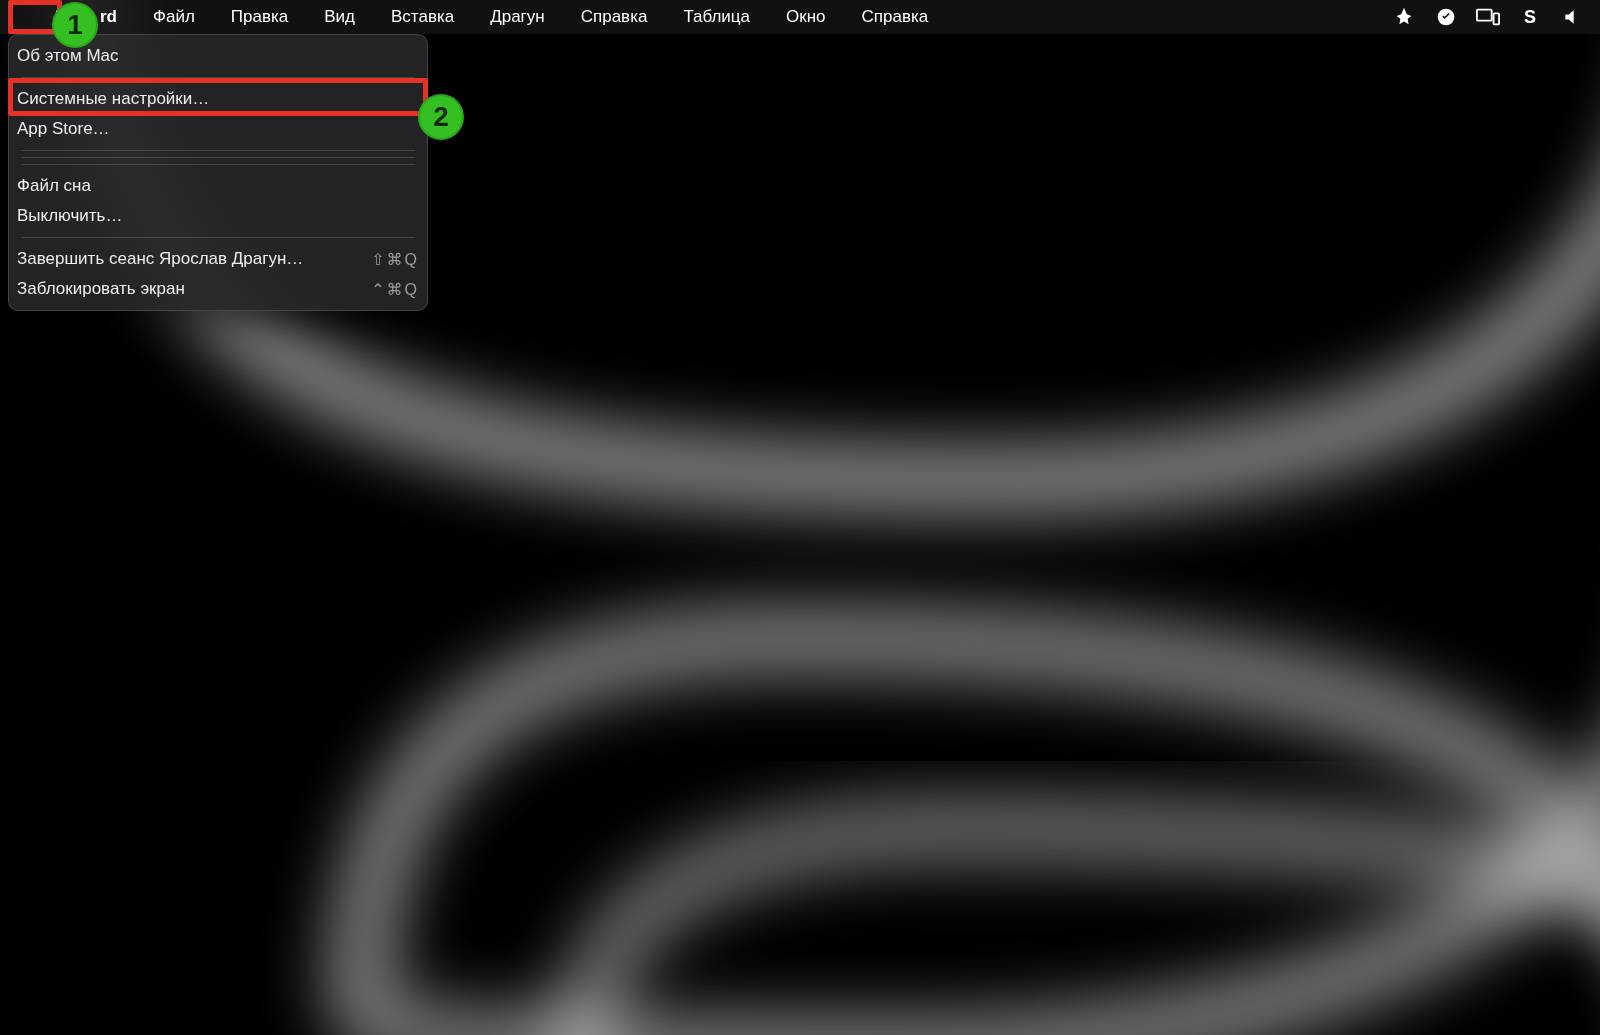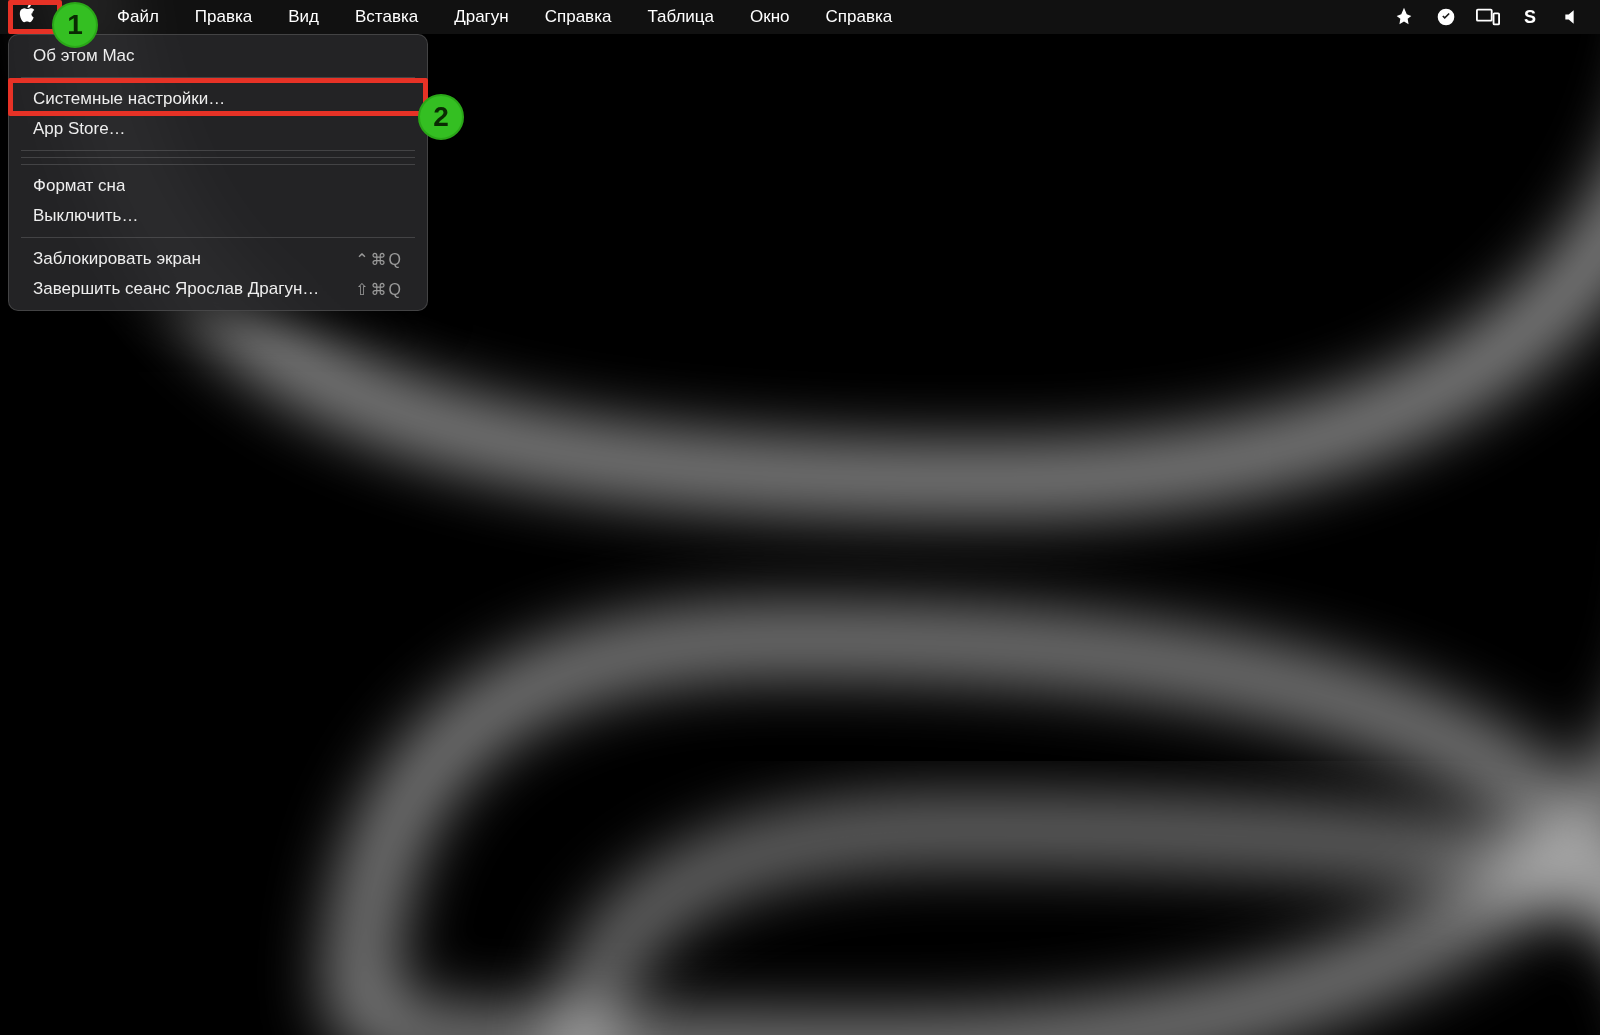--- a/index.html
+++ b/index.html
@@ -14,21 +14,21 @@
 
   
   .menubar {
     position: absolute; top: 0; left: 0; right: 0; height: 34px;
     background: rgba(20,20,20,0.85);
     display: flex; align-items: center;
     color: #fff; font-size: 17px; font-weight: 400;
     padding: 0 10px 0 0;
     z-index: 10;
   }
-  .menubar-left { display: flex; align-items: center; gap: 10px; }
+  .menubar-left { display: flex; align-items: center; gap: 10px; padding-left: 36px; }
   .menubar-item {
     padding: 0 13px; height: 34px; line-height: 34px; cursor: default;
     white-space: nowrap;
   }
   .apple-item { padding: 0 14px 0 18px; font-size: 20px; line-height: 32px;}
   .app-name-item { font-weight: 700; padding-left: 4px; }
   .menubar-right { margin-left: auto; display: flex; align-items: center; gap: 18px; padding-right: 6px;}
   .tray-icon { width: 24px; height: 24px; display:flex; align-items:center; justify-content:center; color:#fff; }
 
   
@@ -38,21 +38,21 @@
     border: 1px solid rgba(100,100,100,0.5);
     border-radius: 10px;
     box-shadow: 0 12px 40px rgba(0,0,0,0.6);
     padding: 6px 0;
     z-index: 9;
     color: #eee; font-size: 17px;
     backdrop-filter: blur(20px);
   }
   .dd-item {
     display: flex; align-items: center; justify-content: space-between;
-    padding: 4px 24px; height: 30px; cursor: default;
+    padding: 4px 8px; height: 30px; cursor: default;
   }
   .dd-item .label { white-space: nowrap; overflow: hidden; text-overflow: ellipsis; }
   .dd-item .shortcut { color: #9a9a9a; font-size: 16px; letter-spacing: 2px; font-family: -apple-system, Arial, sans-serif; white-space: nowrap;}
   .dd-item .chevron { color: #ccc; font-size: 14px; }
   .dd-sep { height: 1px; background: rgba(130,130,130,0.35); margin: 6px 12px; }
 
   
   .annot-box {
     position: absolute; border: 5px solid #e63226; border-radius: 2px;
     z-index: 20; pointer-events: none;
@@ -159,33 +159,33 @@
   <div class="dd-item">
     <span class="label">Системные настройки…</span>
   </div>
   <div class="dd-item">
     <span class="label">App Store…</span>
   </div>
   <div class="dd-sep"></div>
   <div class="dd-sep"></div>
   <div class="dd-sep"></div>
   <div class="dd-item">
-    <span class="label">Формат сна</span>
+    <span class="label">Файл сна</span>
   </div>
   <div class="dd-item">
     <span class="label">Выключить…</span>
   </div>
   <div class="dd-sep"></div>
   <div class="dd-item">
+    <span class="label">Завершить сеанс Ярослав Драгун…</span>
+    <span class="shortcut">⇧⌘Q</span>
+  </div>
+  <div class="dd-item">
     <span class="label">Заблокировать экран</span>
     <span class="shortcut">⌃⌘Q</span>
-  </div>
-  <div class="dd-item">
-    <span class="label">Завершить сеанс Ярослав Драгун…</span>
-    <span class="shortcut">⇧⌘Q</span>
   </div>
 </div>
 
 <div class="annot-box annot-1"></div>
 <div class="annot-box annot-2"></div>
 
 <div class="badge badge-1">1</div>
 <div class="badge badge-2">2</div>
 
 </body></html>

